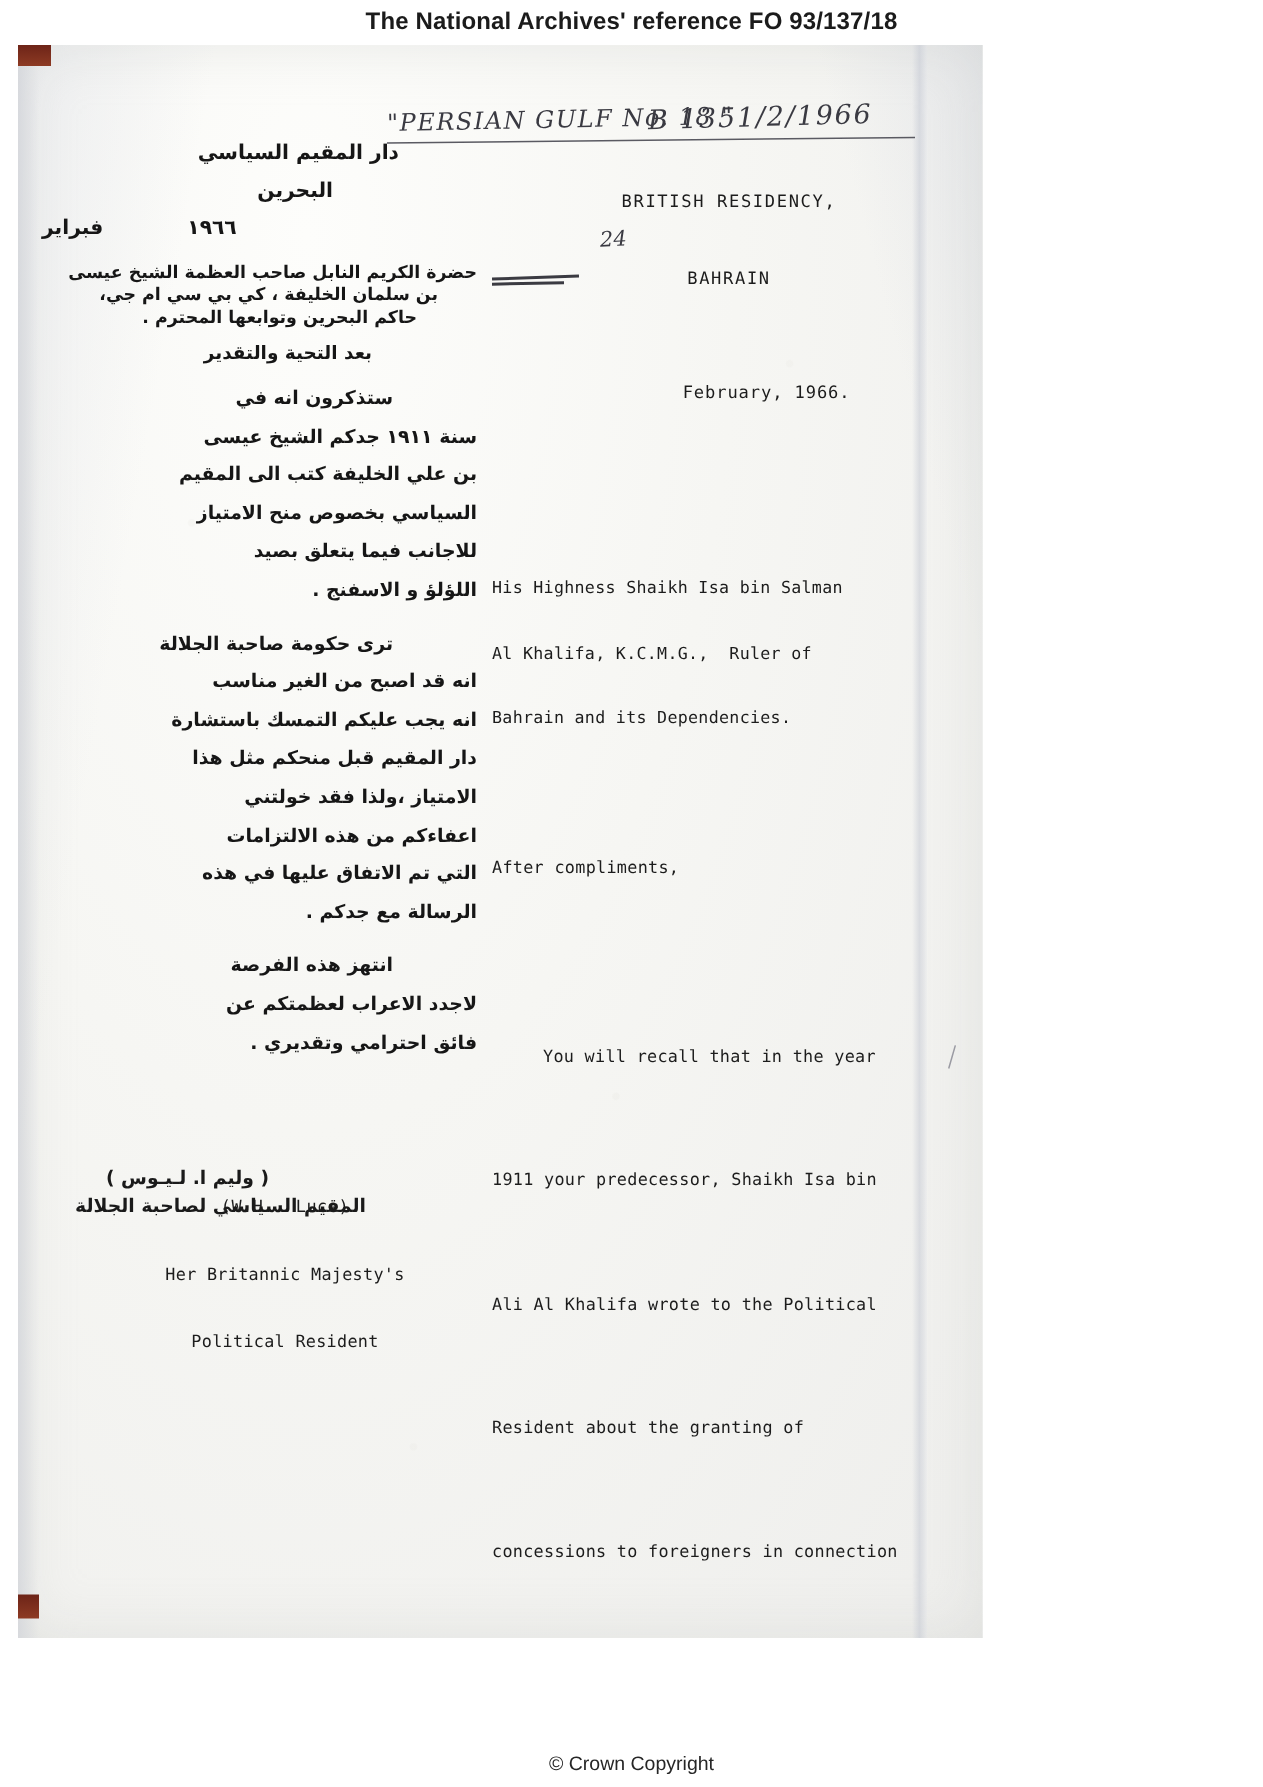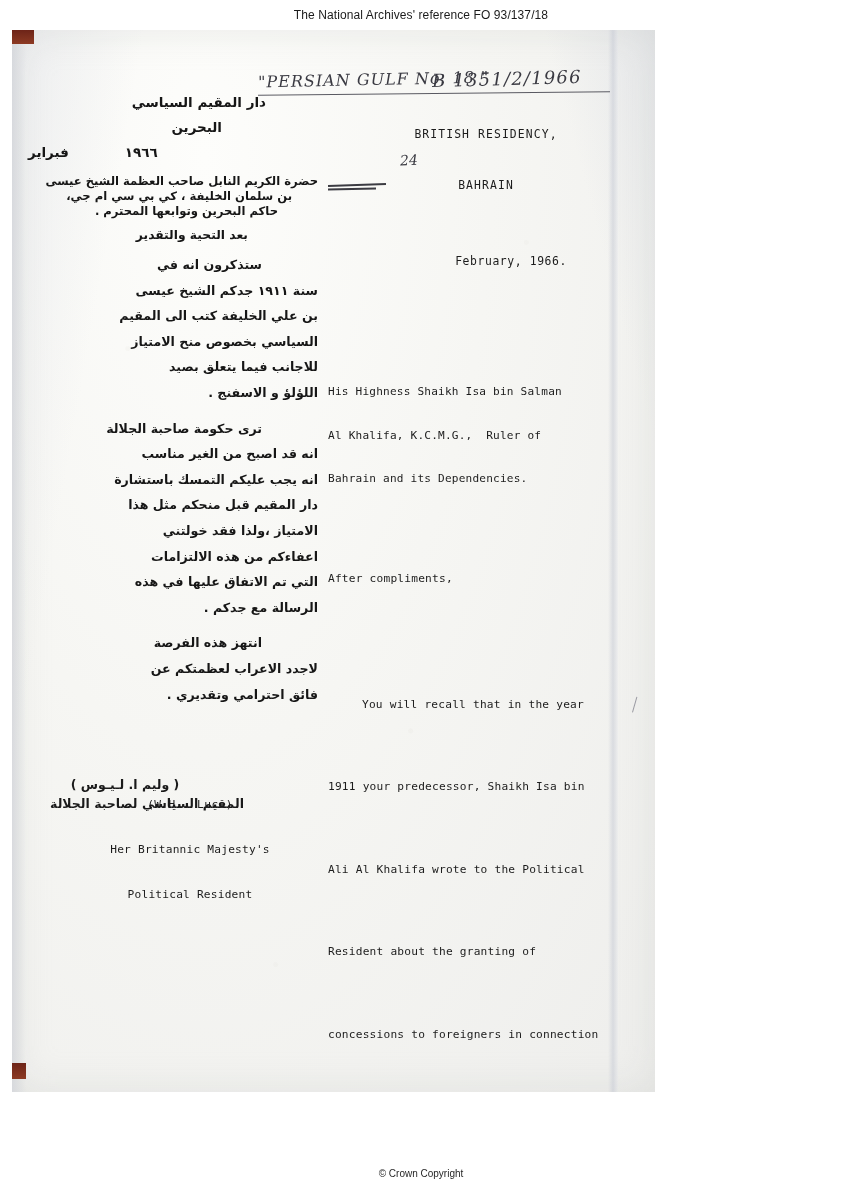--- a/index.html
+++ b/index.html
@@ -18,31 +18,32 @@
   
   .archive-header {
     position: absolute;
     top: 0;
     left: 0;
     width: 842px;
     height: 30px;
     display: flex;
     align-items: center;
     justify-content: center;
-    font-size: 12px;
+    font-size: 16px;
     color: #1b1b1b;
     letter-spacing: 0.1px;
+    font-weight: bold;
   }
   .archive-footer {
     position: absolute;
     top: 1168px;
     left: 0;
     width: 842px;
     text-align: center;
-    font-size: 10px;
+    font-size: 13px;
     color: #262626;
   }
 
   
   .scan {
     position: absolute;
     left: 12px;
     top: 30px;
     width: 643px;
     height: 1062px;

